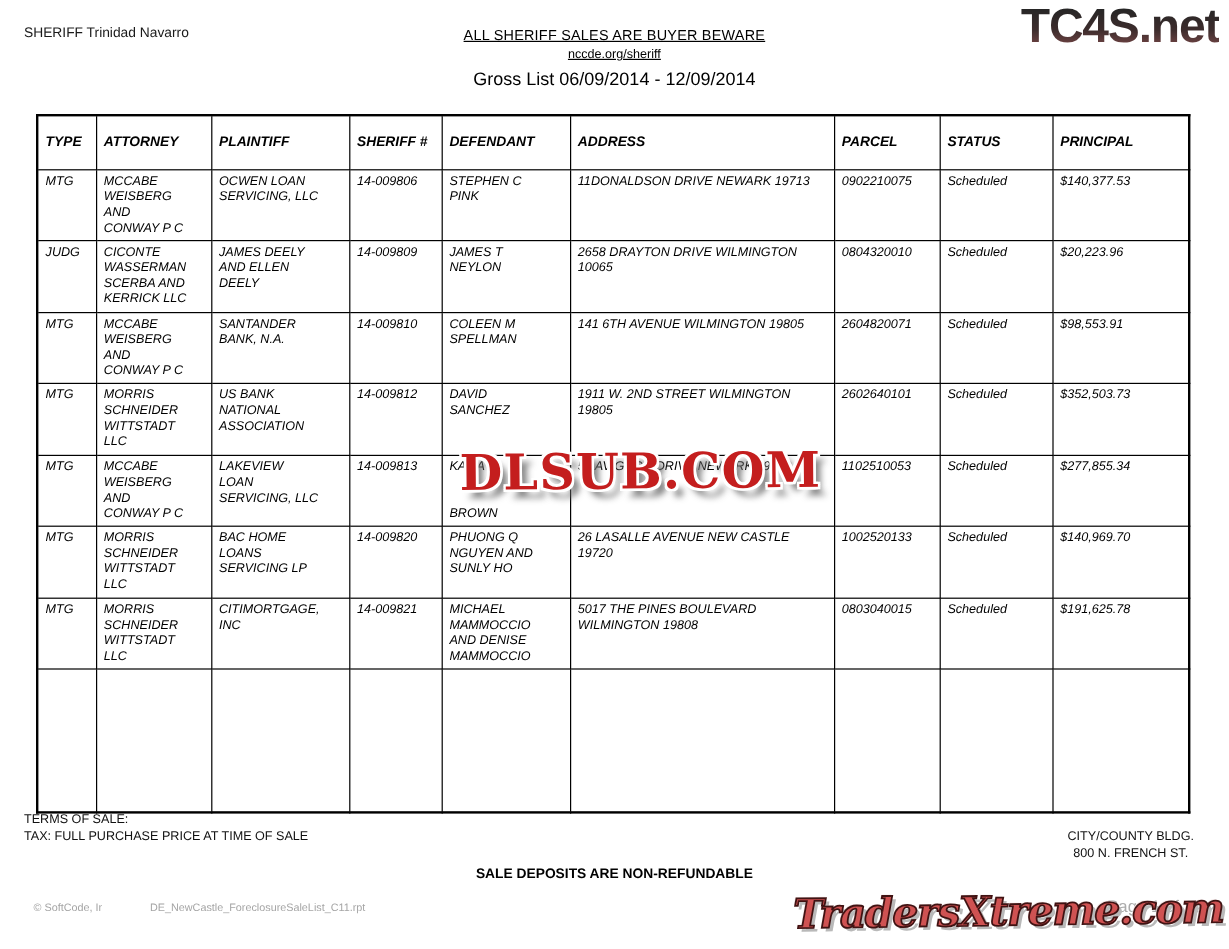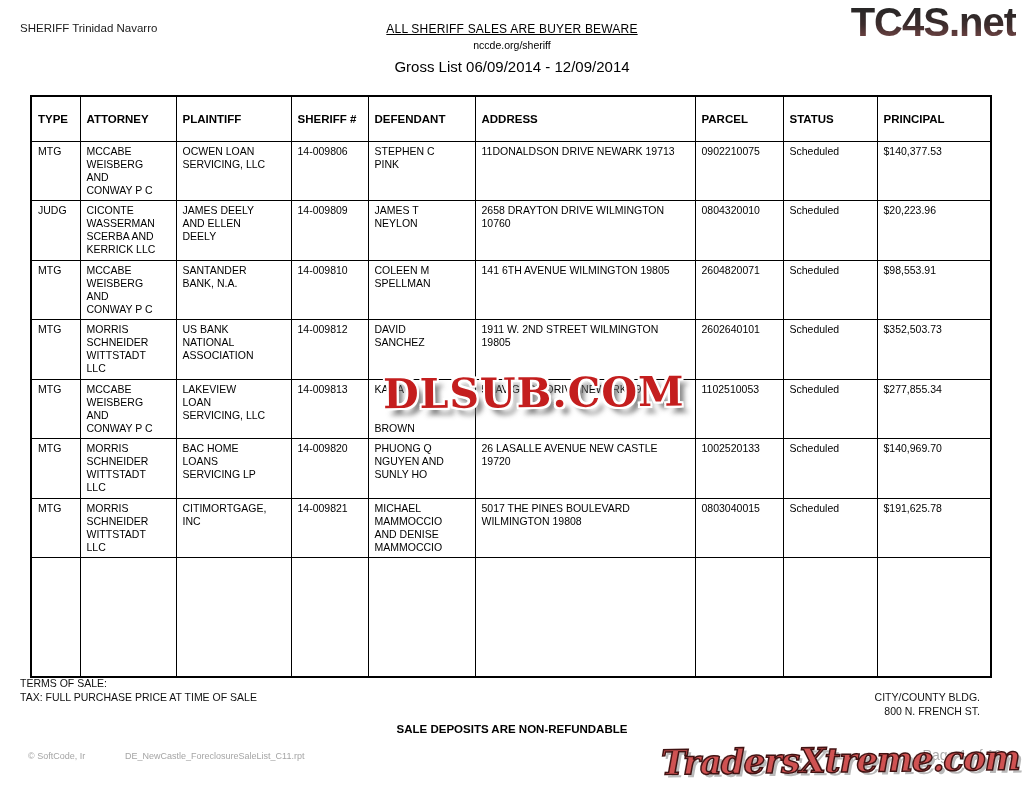--- a/index.html
+++ b/index.html
@@ -19,21 +19,21 @@
     font-size: 11.5px; color: #1a1a1a;
   }
   .center-head {
     position: absolute; left: 0; right: 0; top: 22px;
     text-align: center;
   }
   .notice {
     font-size: 12px; font-weight: normal; text-decoration: underline;
     letter-spacing: 0.2px;
   }
-  .website { font-size: 10.5px; margin-top: 3px; }
+  .website { font-size: 10.5px; text-decoration: underline; margin-top: 3px; }
   .gross-title { font-size: 15px; margin-top: 7px; }
 
   .tc4s {
     position: absolute; right: 8px; top: 0px;
     font-size: 40px; font-weight: bold; letter-spacing: -1px;
     font-family: "Liberation Sans", sans-serif;
     color: #4a3333;
   }
   @supports (-webkit-background-clip: text) {
     .tc4s {
@@ -41,21 +41,21 @@
       -webkit-background-clip: text;
       background-clip: text;
       color: transparent;
     }
   }
 
   
   .table-wrap { position: absolute; left: 30px; top: 95px; }
   table.sales {
     border-collapse: collapse; table-layout: fixed;
-    width: 960px; border: 2px solid #000;
+    width: 960px; border: 2px solid #000; font-style: italic;
   }
   table.sales th, table.sales td {
     border: 1px solid #000;
     padding: 3px 6px;
     vertical-align: top;
     font-size: 10.5px;
     line-height: 1.25;
     white-space: pre-line;
     overflow: hidden;
     text-align: left;
@@ -86,22 +86,22 @@
     z-index: 5;
     transform: rotate(-0.5deg);
   }
 
   
   .terms {
     position: absolute; left: 20px; top: 676px;
     font-size: 10.5px; line-height: 14px; color: #111;
   }
   .city-block {
-    position: absolute; right: 44px; top: 690px;
-    font-size: 10.5px; line-height: 14px; text-align: right; color: #111;
+    position: absolute; right: 29px; top: 690px;
+    font-size: 10.5px; line-height: 14px; text-align: center; color: #111;
   }
   .deposits {
     position: absolute; left: 0; right: 0; top: 723px;
     text-align: center; font-size: 11.5px; font-weight: bold;
   }
   .copyright {
     position: absolute; left: 28px; top: 751px;
     font-size: 9px; color: #a5a5a5;
   }
   .report-file {
@@ -188,21 +188,21 @@
 WASSERMAN
 SCERBA AND
 KERRICK LLC</td>
         <td>JAMES DEELY
 AND ELLEN
 DEELY</td>
         <td>14-009809</td>
         <td>JAMES T
 NEYLON</td>
         <td>2658 DRAYTON DRIVE WILMINGTON
-10760</td>
+10065</td>
         <td>0804320010</td>
         <td class="c-status">Scheduled</td>
         <td class="c-principal">$20,223.96</td>
       </tr>
 
       <tr class="r2">
         <td>MTG</td>
         <td>MCCABE
 WEISBERG
 AND

